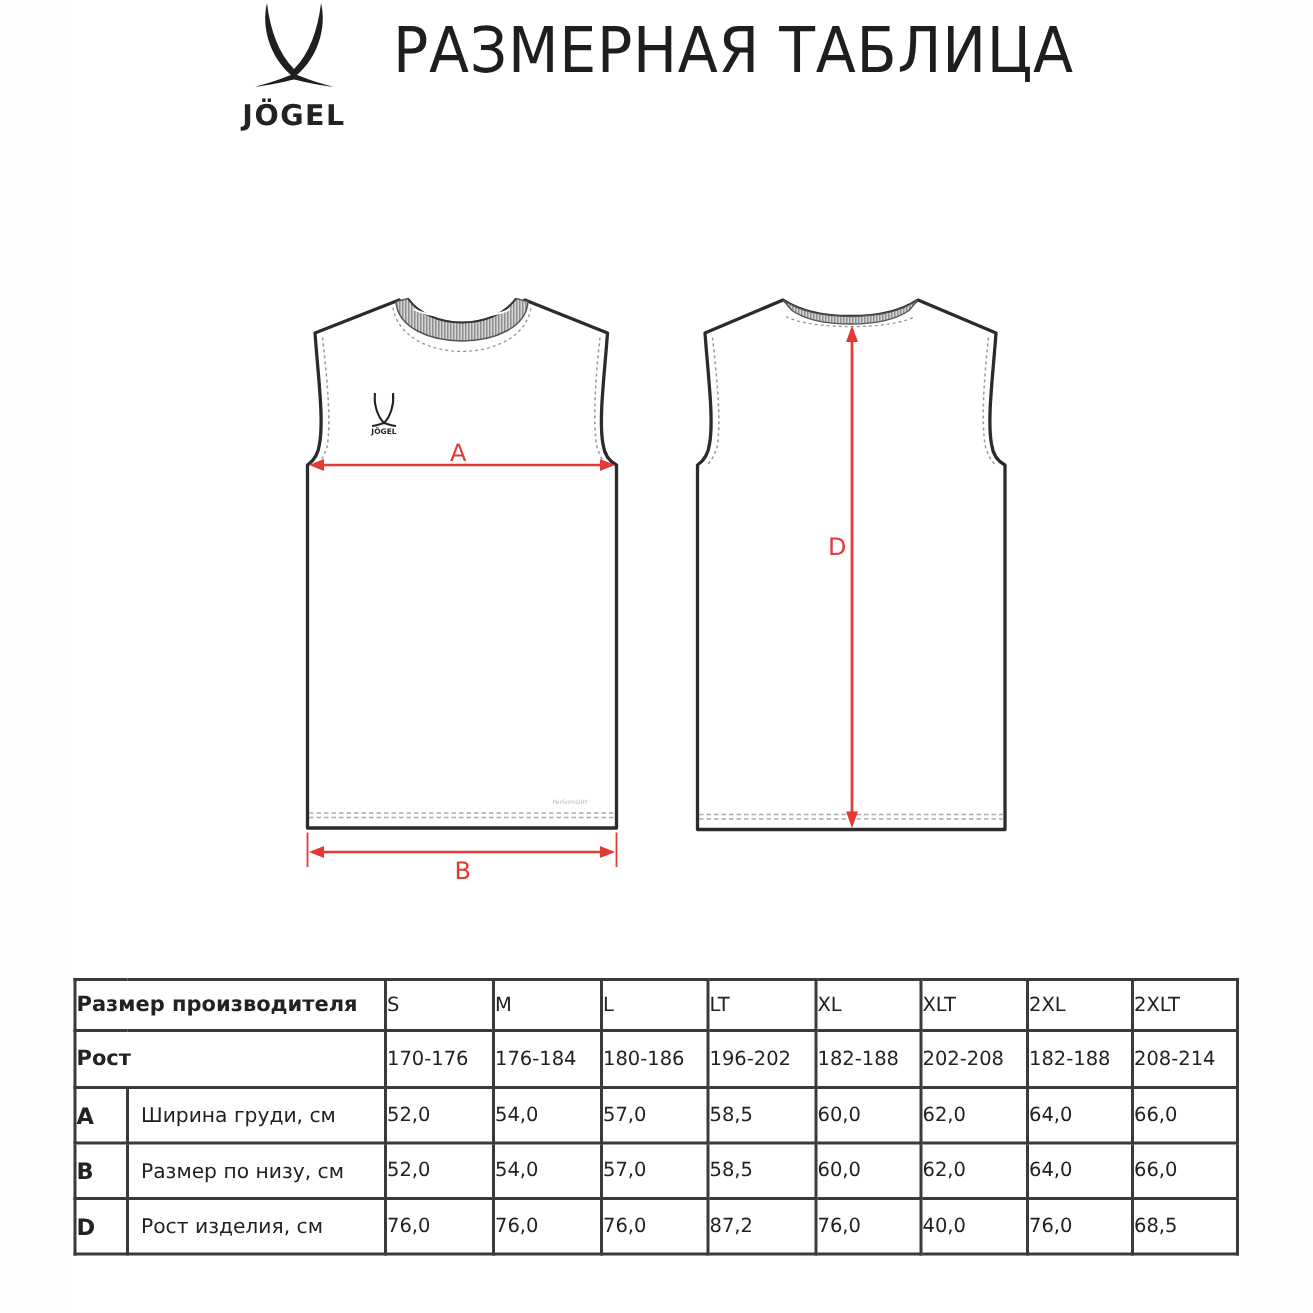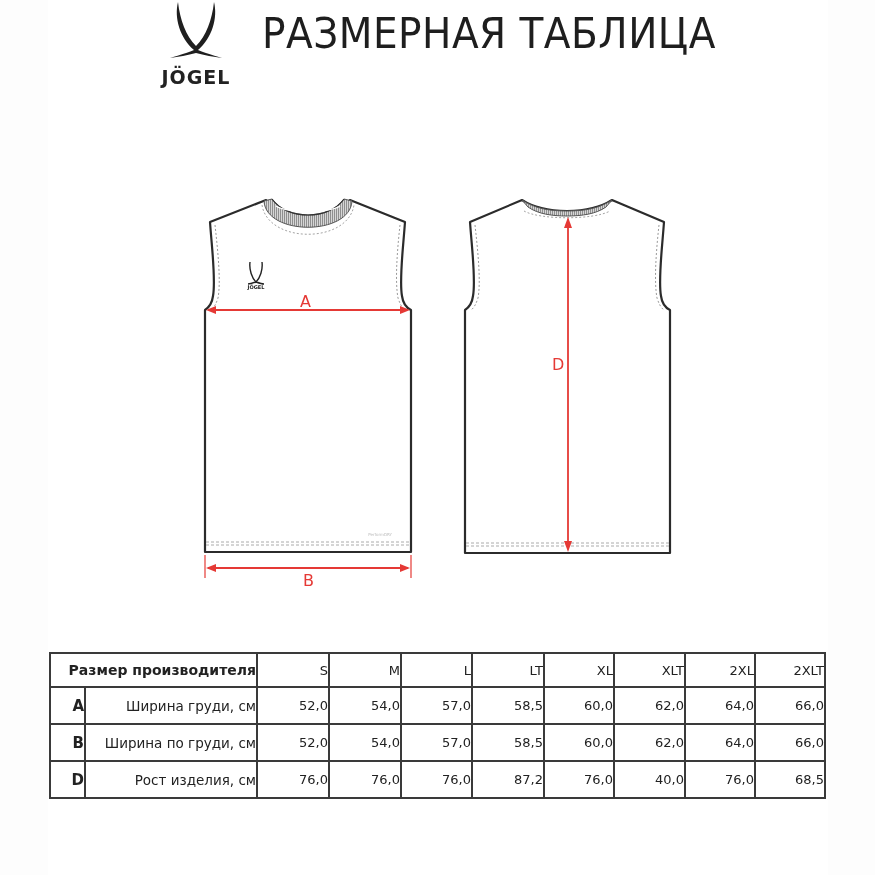--- a/index.html
+++ b/index.html
@@ -35,21 +35,21 @@
     font-family: "DejaVu Sans", sans-serif;
   }
   table.sizes {
     position: absolute; left: 49px; top: 652px;
     border-collapse: collapse;
     font-family: "DejaVu Sans", sans-serif;
     font-size: 13px; color: #222;
   }
   table.sizes td {
     border: 2px solid #3a3a3a;
-    text-align: right; vertical-align: middle;
+    text-align: left; vertical-align: middle;
     padding: 0; 
   }
   .hdr { font-weight: bold; font-size: 14px; }
   .letter { font-weight: bold; font-size: 15px; }
   .param { text-align: center; padding-left: 8px !important; font-size: 13.5px; }
 </style>
 </head>
 <body>
 
 <div class="page">
@@ -140,35 +140,46 @@
       <td colspan="2" class="hdr">Размер производителя</td>
       <td>S</td>
       <td>M</td>
       <td>L</td>
       <td>LT</td>
       <td>XL</td>
       <td>XLT</td>
       <td>2XL</td>
       <td>2XLT</td>
     </tr>
+    <tr style="height:38px">
+      <td colspan="2" class="hdr">Рост</td>
+      <td>170-176</td>
+      <td>176-184</td>
+      <td>180-186</td>
+      <td>196-202</td>
+      <td>182-188</td>
+      <td>202-208</td>
+      <td>182-188</td>
+      <td>208-214</td>
+    </tr>
     <tr style="height:37px">
       <td class="letter">A</td>
       <td class="param">Ширина груди, см</td>
       <td>52,0</td>
       <td>54,0</td>
       <td>57,0</td>
       <td>58,5</td>
       <td>60,0</td>
       <td>62,0</td>
       <td>64,0</td>
       <td>66,0</td>
     </tr>
     <tr style="height:37px">
       <td class="letter">B</td>
-      <td class="param">Ширина по груди, см</td>
+      <td class="param">Размер по низу, см</td>
       <td>52,0</td>
       <td>54,0</td>
       <td>57,0</td>
       <td>58,5</td>
       <td>60,0</td>
       <td>62,0</td>
       <td>64,0</td>
       <td>66,0</td>
     </tr>
     <tr style="height:37px">

